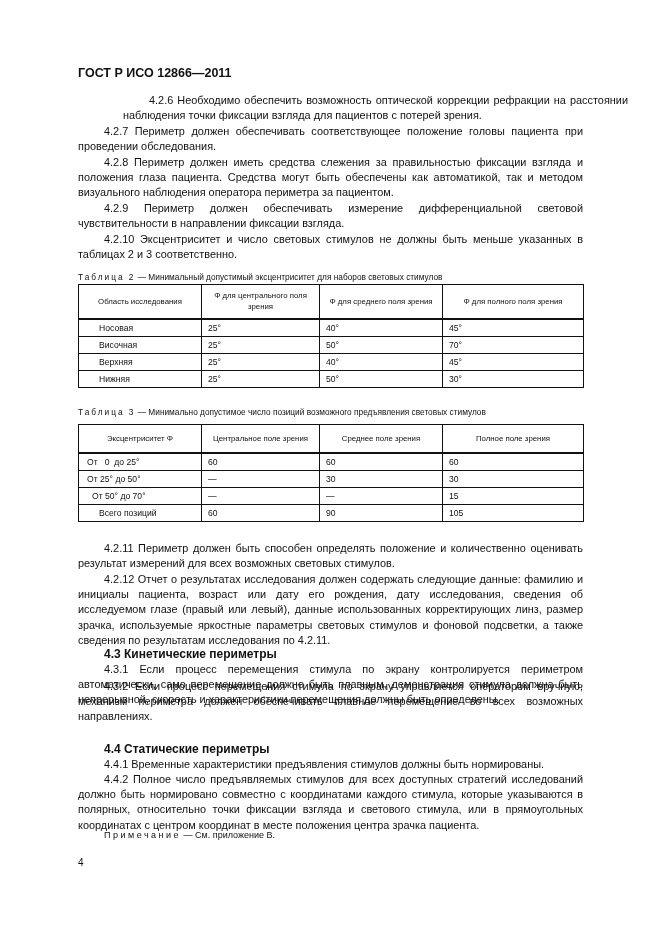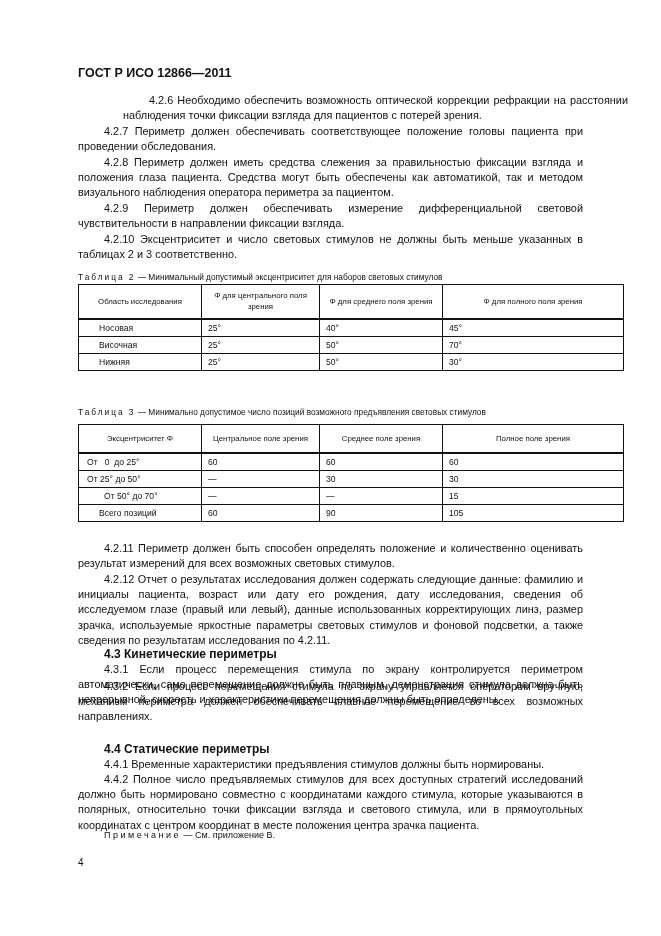--- a/index.html
+++ b/index.html
@@ -3,21 +3,21 @@
 <meta charset="utf-8">
 <style>
   html, body { margin:0; padding:0; background:#fff; }
   body { width:661px; height:936px; position:relative; font-family:"Liberation Sans", sans-serif; color:#111; overflow:hidden; }
   .hdr { position:absolute; left:78px; top:66px; font-weight:bold; font-size:12.5px; }
   .p { position:absolute; left:78px; width:505px; font-size:10.9px; line-height:15.2px; text-align:justify; }
   .p .ind { display:inline-block; width:26px; }
   .sec { position:absolute; left:104px; font-size:12px; font-weight:bold; }
   .cap { position:absolute; left:78px; font-size:8.3px; }
   .cap .sp { letter-spacing:2px; }
-  table { position:absolute; left:78px; width:546px; border-collapse:collapse; font-size:8.6px; }
+  table { position:absolute; left:78px; width:506px; border-collapse:collapse; font-size:8.6px; }
   td, th { border:1px solid #111; padding:0 6px; font-weight:normal; }
   th { text-align:center; font-size:7.8px; line-height:11px; }
   thead tr { border-bottom:2px solid #111; }
   td { height:16px; text-align:left; }
   td.l { text-align:left; padding-left:20px; }
   .note { position:absolute; left:104px; top:830px; font-size:9px; }
   .note .sp { letter-spacing:2.5px; }
   .pn { position:absolute; left:78px; top:857px; font-size:10px; }
 </style>
 </head>
@@ -48,20 +48,26 @@
         <td>40°</td>
         <td>45°</td>
       </tr>
     <tr>
         <td class="l">Височная</td>
         <td>25°</td>
         <td>50°</td>
         <td>70°</td>
       </tr>
     <tr>
+        <td class="l">Верхняя</td>
+        <td>25°</td>
+        <td>40°</td>
+        <td>45°</td>
+      </tr>
+    <tr>
         <td class="l">Нижняя</td>
         <td>25°</td>
         <td>50°</td>
         <td>30°</td>
       </tr>
   </tbody>
 </table>
 
 <div class="cap" style="top:407px;"><span class="sp">Таблица 3</span><span> — Минимально допустимое число позиций возможного предъявления световых стимулов</span></div>
 <table style="top:424px;">
@@ -80,21 +86,21 @@
         <td>60</td>
         <td>60</td>
       </tr>
     <tr>
         <td class="l" style="padding-left:8px;">От 25° до 50°</td>
         <td>—</td>
         <td>30</td>
         <td>30</td>
       </tr>
     <tr>
-        <td class="l" style="padding-left:25px;">От 50° до 70°</td>
+        <td class="l" style="padding-left:13px;">От 50° до 70°</td>
         <td>—</td>
         <td>—</td>
         <td>15</td>
       </tr>
     <tr>
         <td class="l" style="padding-left:20px;">Всего позиций</td>
         <td>60</td>
         <td>90</td>
         <td>105</td>
       </tr>

